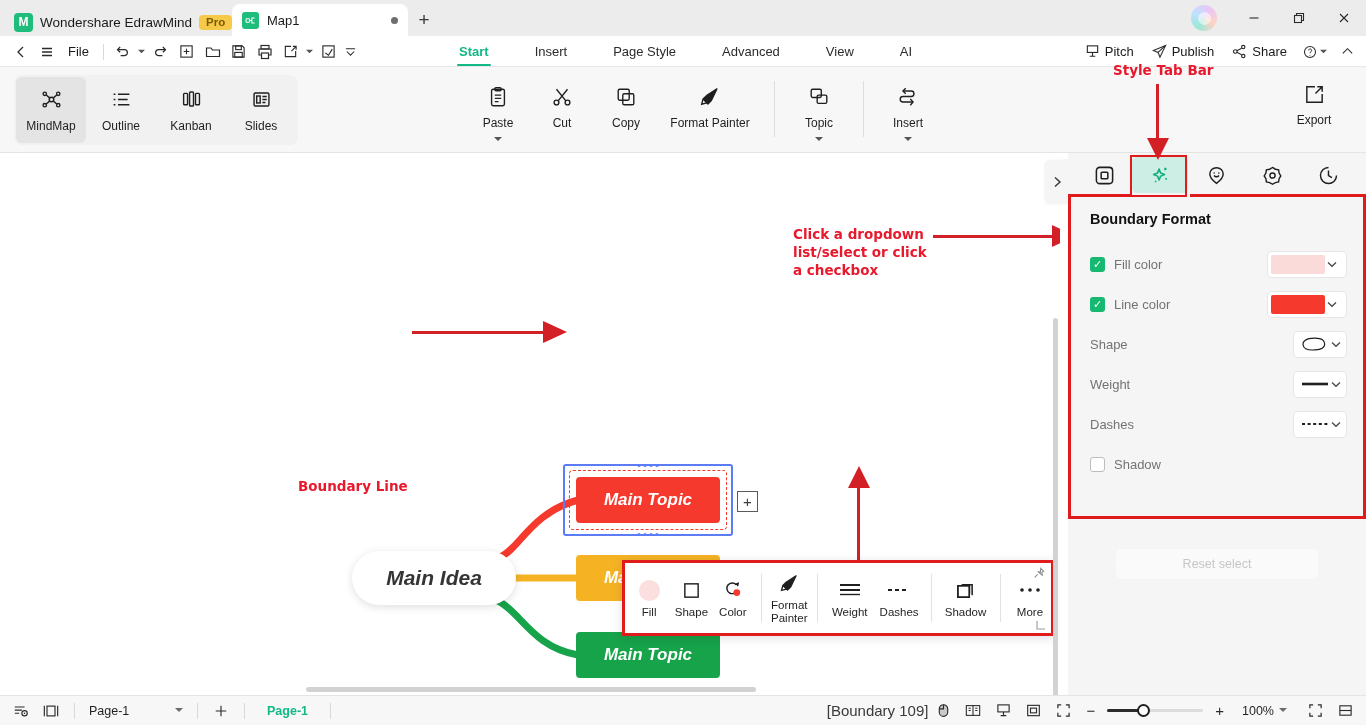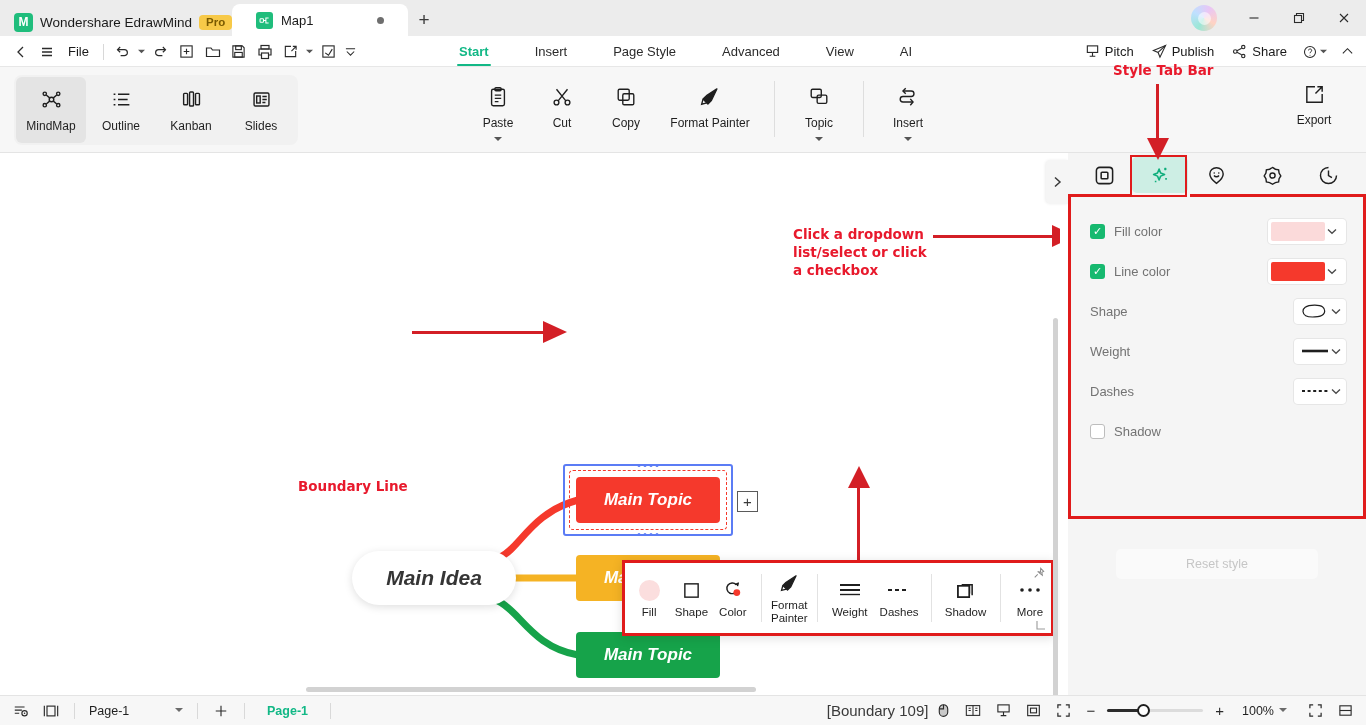--- a/index.html
+++ b/index.html
@@ -31,21 +31,21 @@
   .brand-name {
     font-size: 13.5px; color: #1a1a1a; position: relative; top: 8px;
   }
   .brand-pro {
     background: #f7c948; color: #7a5a00; font-size: 11.5px; font-weight: bold;
     border-radius: 4px; padding: 1px 7px 2px; position: relative; top: 8px;
   }
   .doc-tab {
     position: absolute; left: 232px; top: 4px; width: 176px; height: 32px;
     background: #fff; border-radius: 8px 8px 0 0;
-    display: flex; align-items: center; padding: 0 24px; gap: 8px;
+    display: flex; align-items: center; padding: 0 10px; gap: 8px;
   }
   .doc-tab-icon {
     width: 17px; height: 17px; border-radius: 3px; background: #1fbd7c;
     display: flex; align-items: center; justify-content: center;
     color: #fff; font-size: 10px;
   }
   .doc-tab-name { font-size: 13px; color: #1a1a1a; flex: 1; }
   .doc-tab-dot { width: 7px; height: 7px; border-radius: 50%; background: #6e6e6e; }
   .tab-plus {
     position: absolute; left: 410px; top: 6px; width: 28px; height: 28px;
@@ -815,20 +815,21 @@
       <div class="rp-tab">
         <svg width="21" height="21" viewBox="0 0 22 22" stroke="#1f1f1f" stroke-width="1.5" fill="none">
           <path d="M11 2.6A8.4 8.4 0 1019.4 11"></path>
           <path d="M11 2.6v0" stroke-dasharray="1.6 2.4"></path>
           <path d="M11 5.8V11l3.6 2.2"></path>
         </svg>
       </div>
     </div>
 
     <div class="rp-body">
+      <div class="rp-title">Boundary Format</div>
 
       <div class="rp-row">
         <div class="cbx-wrap">
           <span class="cbx">✓</span>
           <span class="rp-lbl">Fill color</span>
         </div>
         <div class="colorpick">
           <span class="swatch" style="background:#fbdada"></span>
           <span class="chev">
             <svg width="10" height="7" viewBox="0 0 10 7" stroke="#4a4a4a" stroke-width="1.3" fill="none">
@@ -901,21 +902,21 @@
         </div>
       </div>
 
       <div class="rp-row">
         <div class="cbx-wrap">
           <span class="cbx off"></span>
           <span class="rp-lbl">Shadow</span>
         </div>
       </div>
 
-      <div class="reset-btn">Reset style</div>
+      <div class="reset-btn">Reset select</div>
     </div>
   </div>
 
   <div class="rp-redbox"></div>
   <div class="rp-redbox-top-l"></div>
   <div class="rp-redbox-top-r"></div>
   <div class="tab-redbox"></div>
 
   <div class="anno" style="left:1113px; top:61px;">Style Tab Bar</div>
   <div class="arrow-line" style="left:1156px; top:84px; width:3px; height:55px;"></div>

